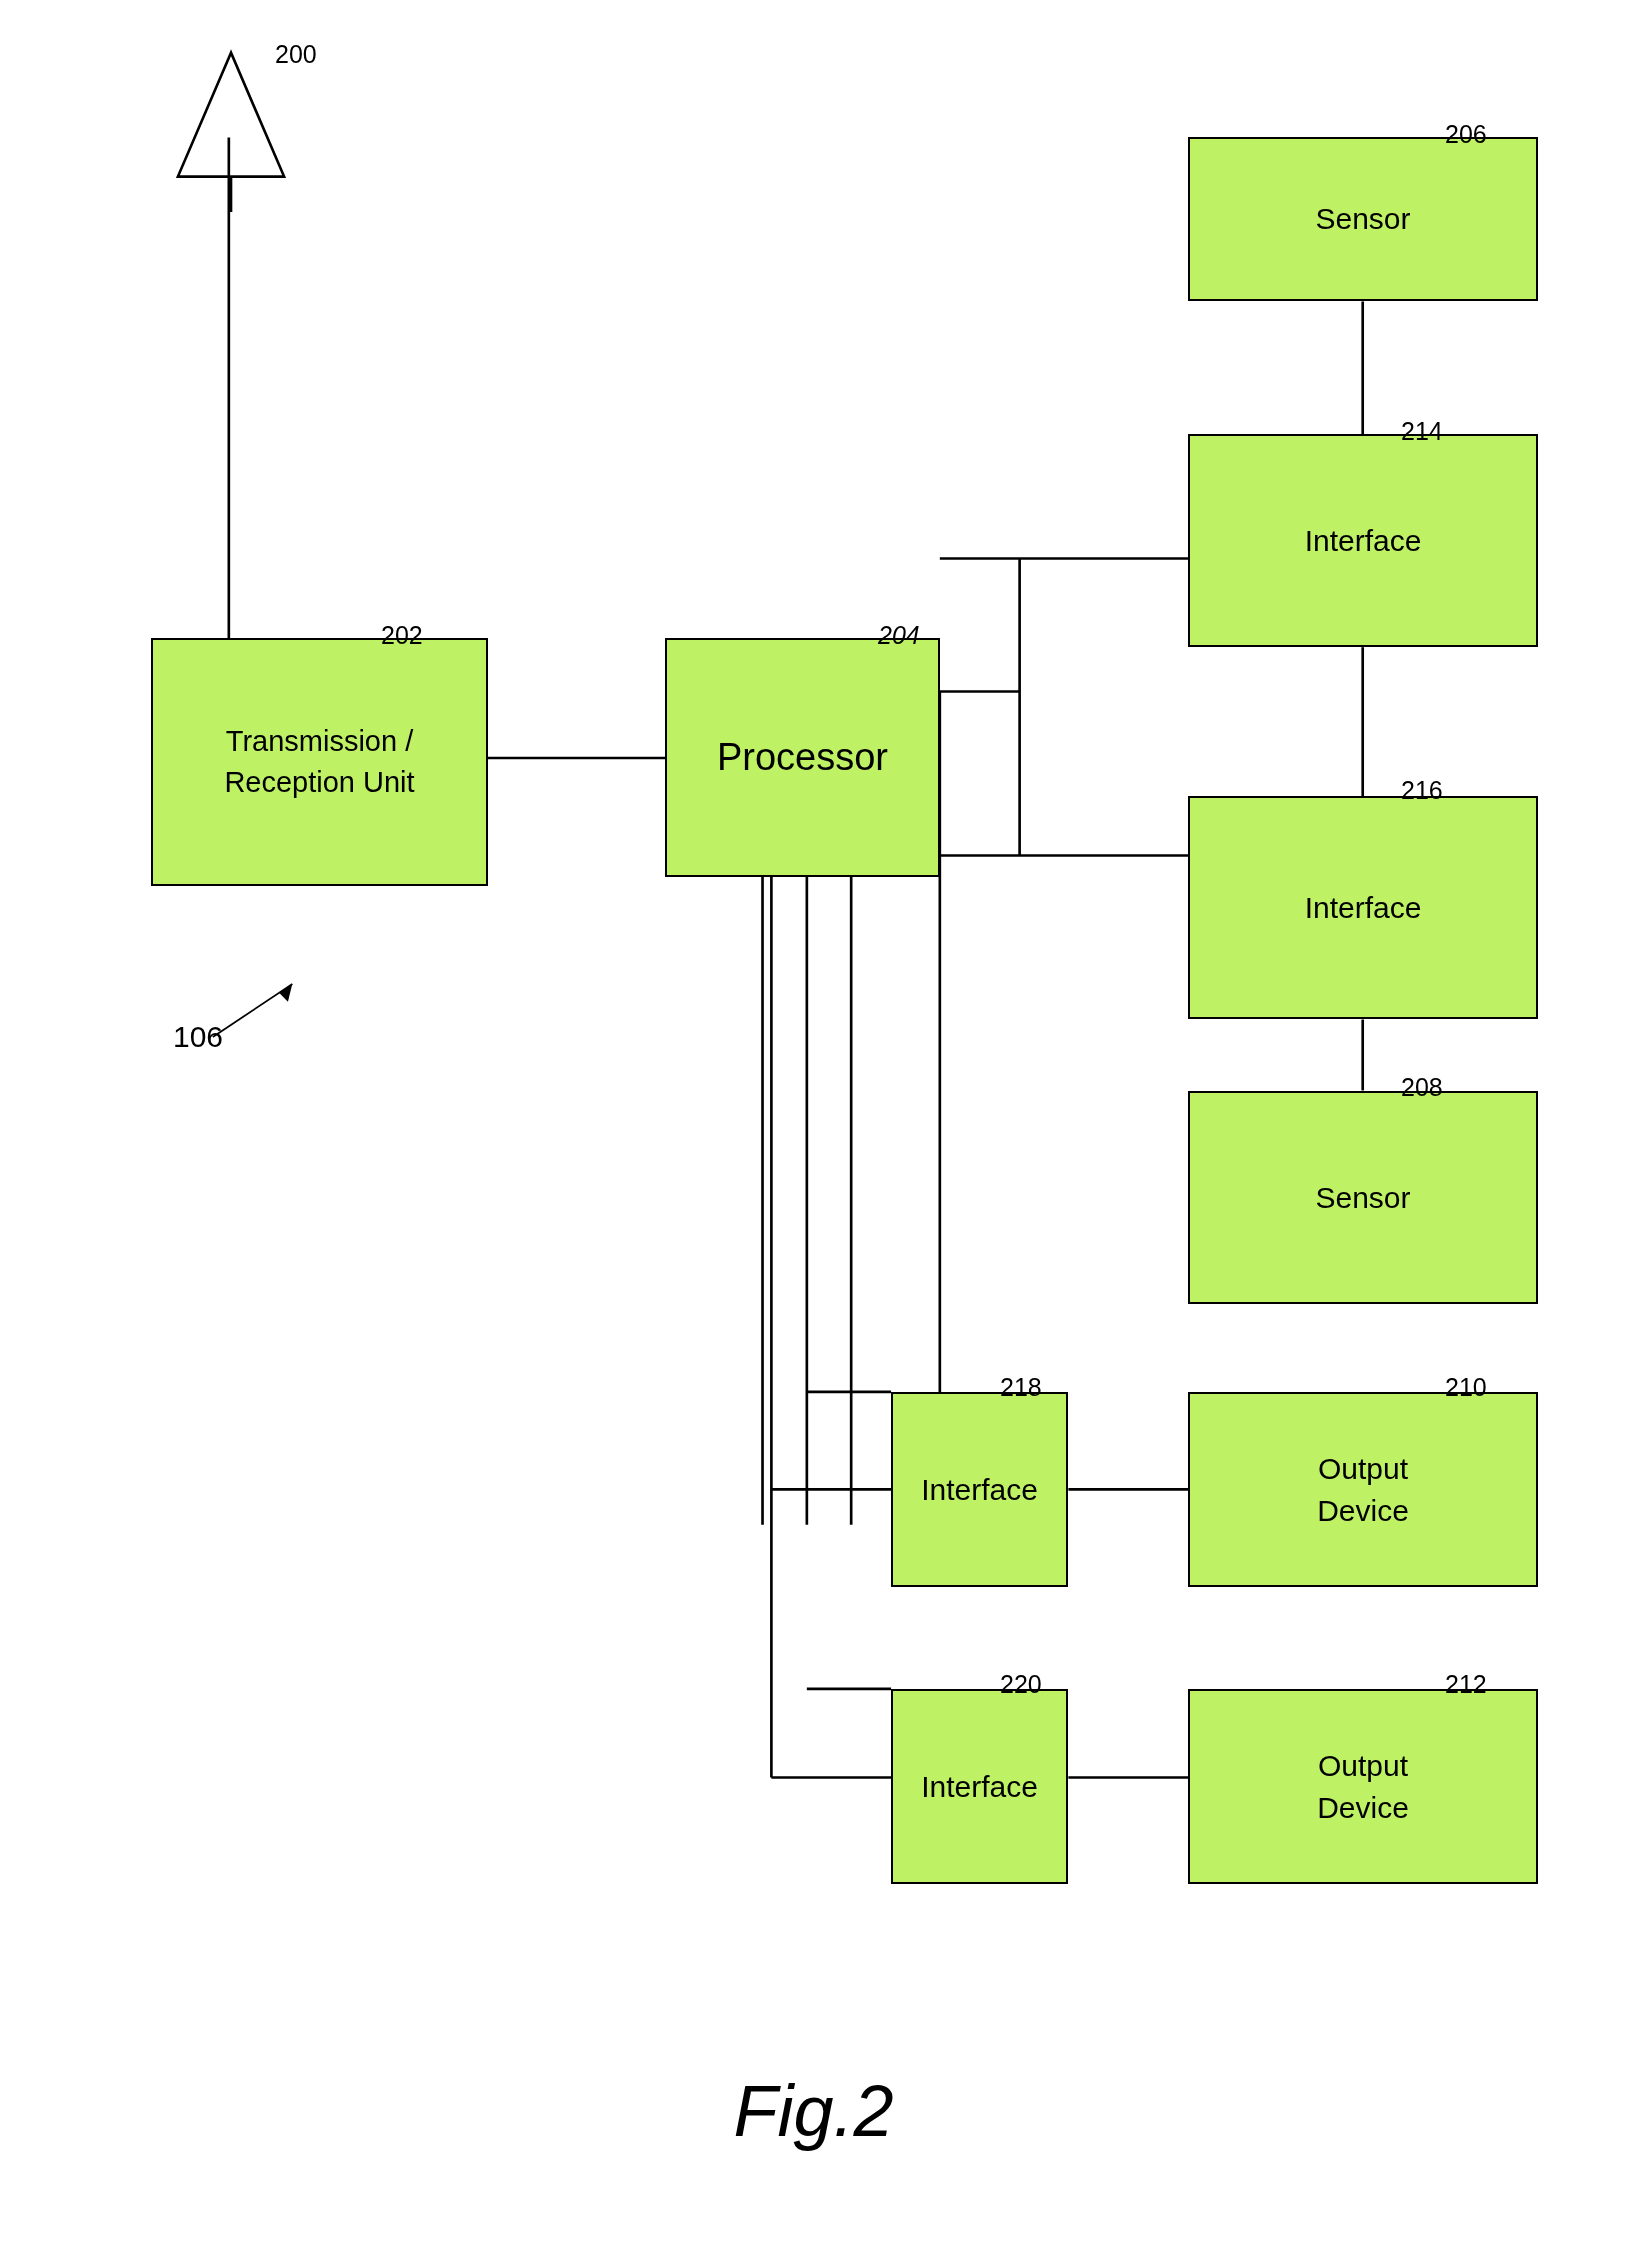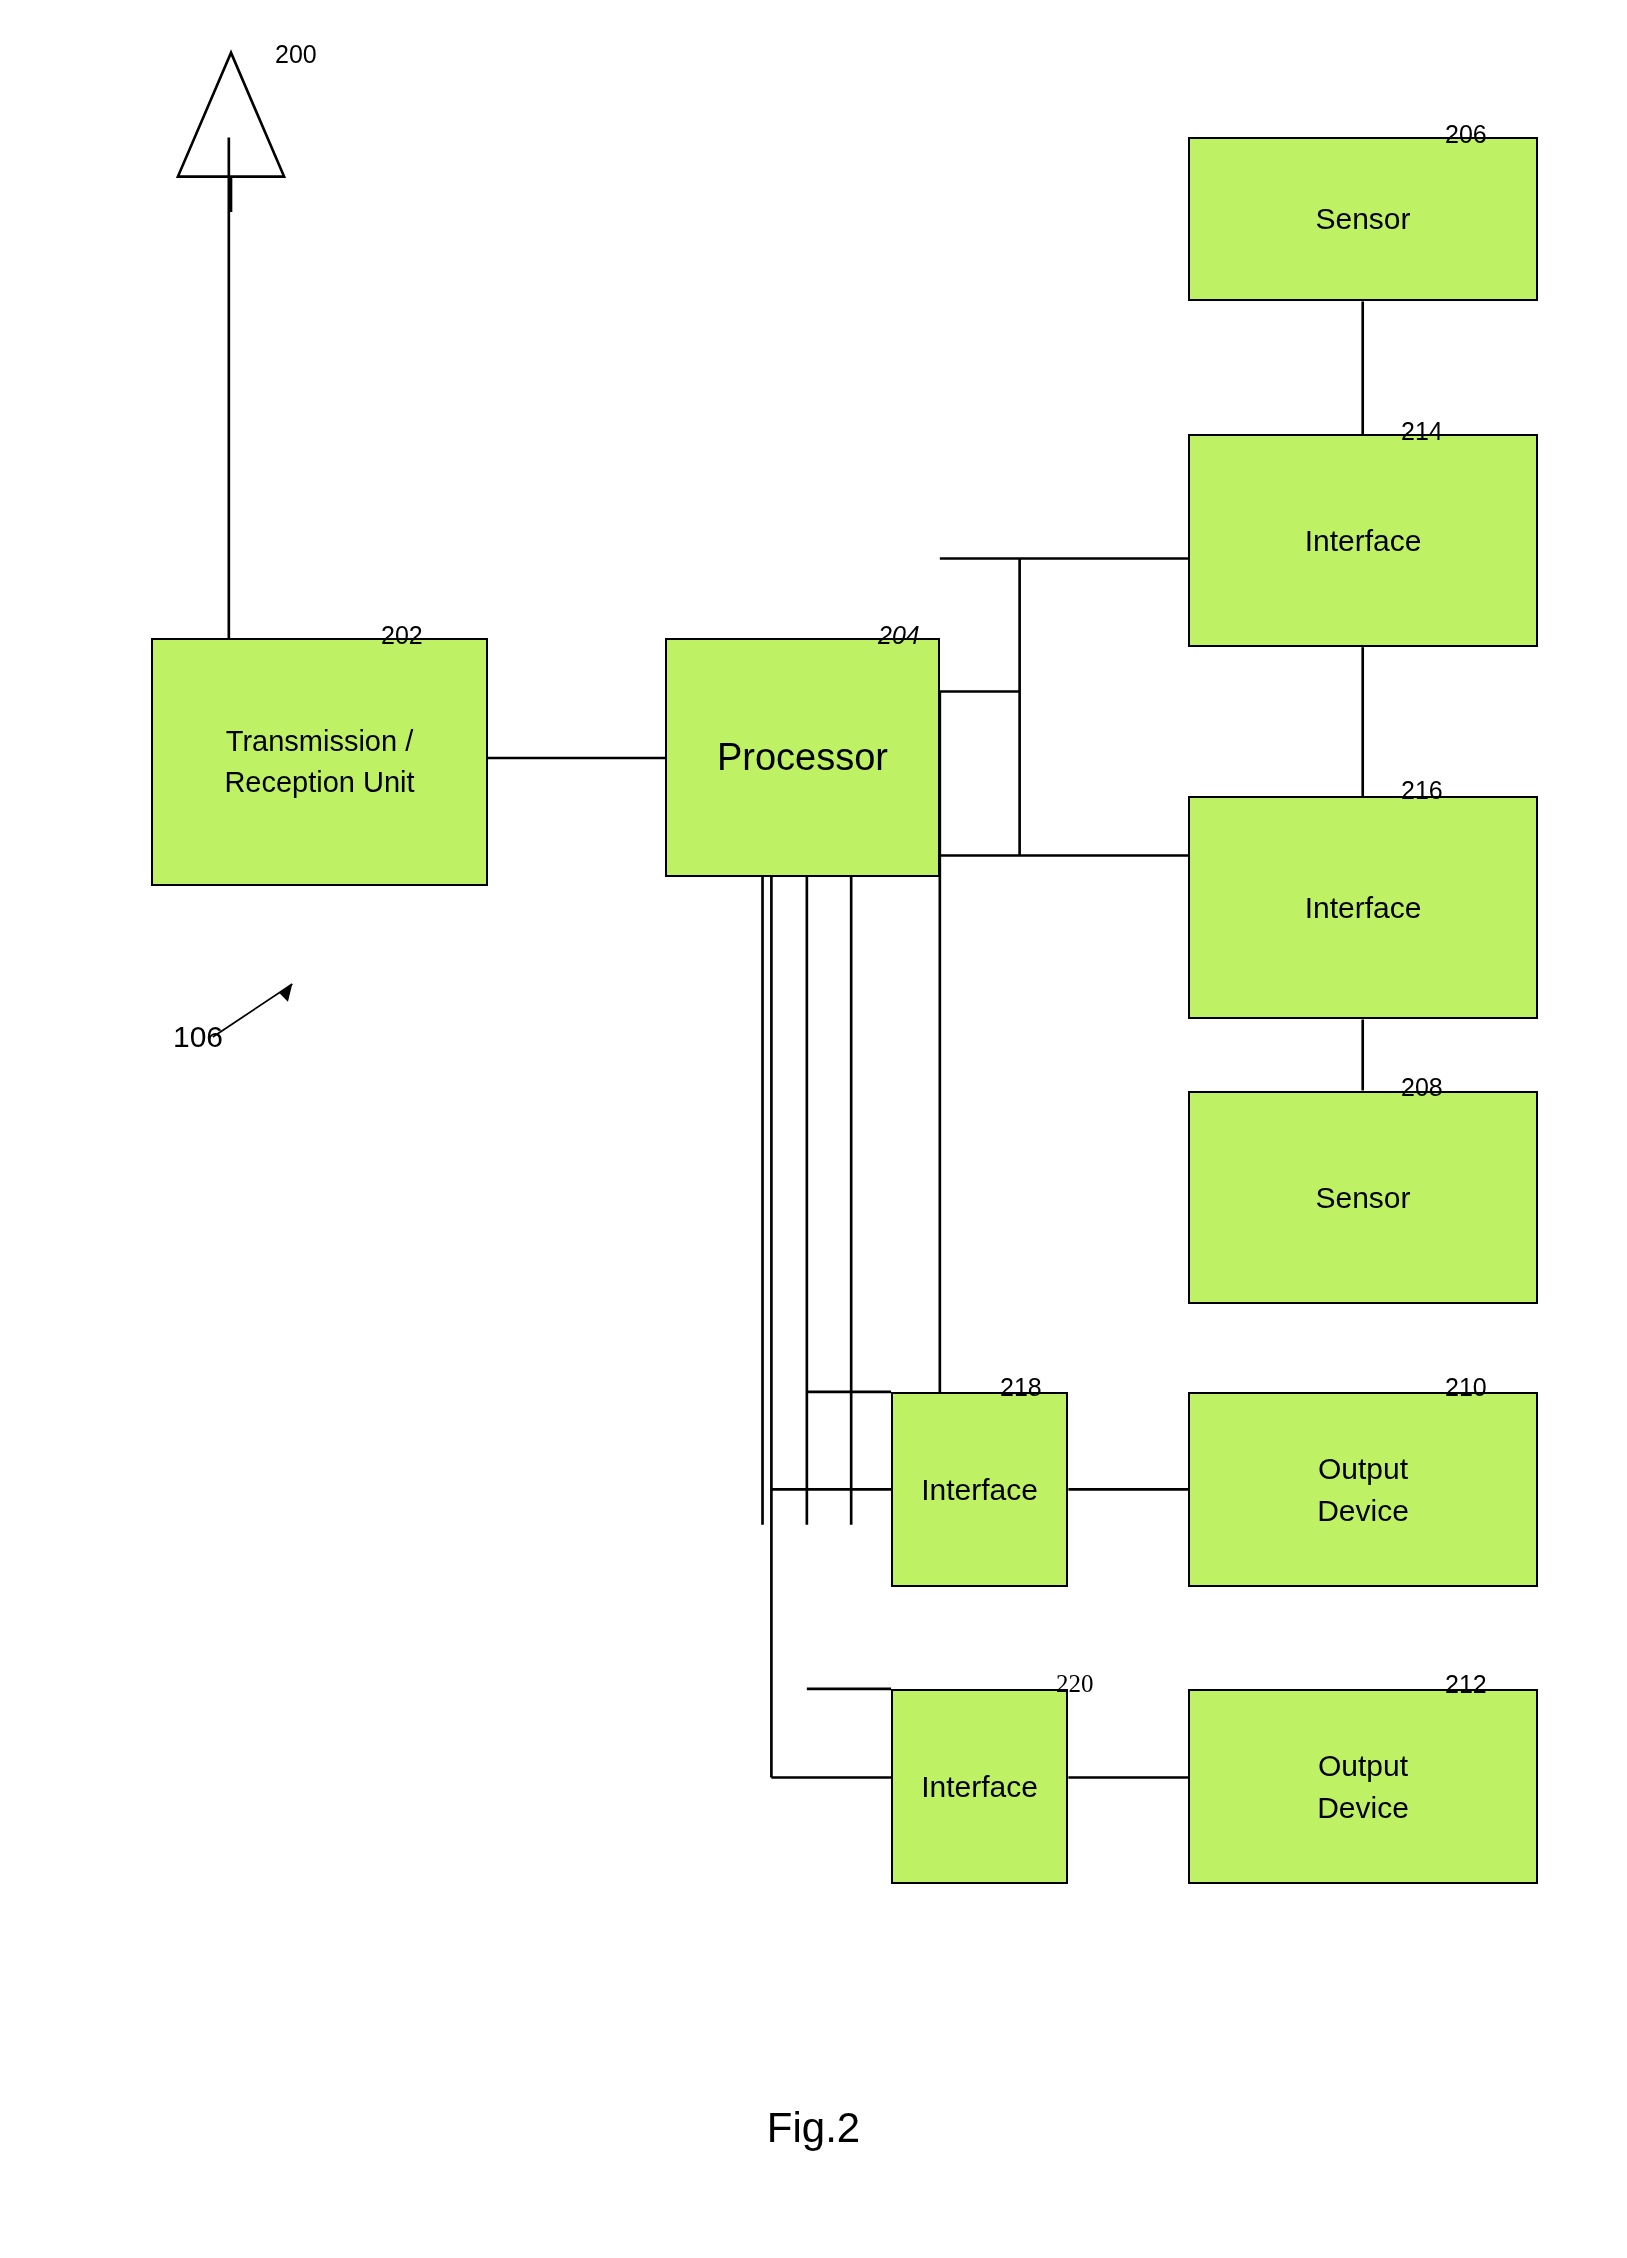--- a/index.html
+++ b/index.html
@@ -34,21 +34,22 @@
 
     .label {
       position: absolute;
       font-size: 25px;
       font-weight: normal;
       color: #000;
     }
 
     .fig-caption {
       position: absolute;
-      font-size: 42px;
+      font-size: 72px;
+      font-style: italic;
       color: #000;
       text-align: center;
     }
 
     svg.lines {
       position: absolute;
       top: 0;
       left: 0;
       width: 1627px;
       height: 2258px;
@@ -154,21 +155,21 @@
   <span class="label" style="top:1373px; left:1000px;">218</span>
 
   <div class="box" style="left:1188px; top:1392px; width:350px; height:195px; font-size:30px; line-height:1.4;">
     <span>Output<br>Device</span>
   </div>
   <span class="label" style="top:1373px; left:1445px;">210</span>
 
   <div class="box" style="left:891px; top:1689px; width:177px; height:195px; font-size:30px;">
     <span>Interface</span>
   </div>
-  <span class="label" style="top:1670px; left:1056px;font-family:Liberation Serif, serif;">220</span>
+  <span class="label" style="top:1670px; left:1000px;">220</span>
 
   <div class="box" style="left:1188px; top:1689px; width:350px; height:195px; font-size:30px; line-height:1.4;">
     <span>Output<br>Device</span>
   </div>
   <span class="label" style="top:1670px; left:1445px;">212</span>
 
   <span class="label" style="top:1020px; left:173px; font-size:30px;">106</span>
 
   <svg style="position:absolute; top:975px; left:204px; width:106px; height:71px;" viewBox="0 0 120 80" width="106" height="71">
     <line x1="10" y1="70" x2="100" y2="10" stroke="#000" stroke-width="2"></line>

